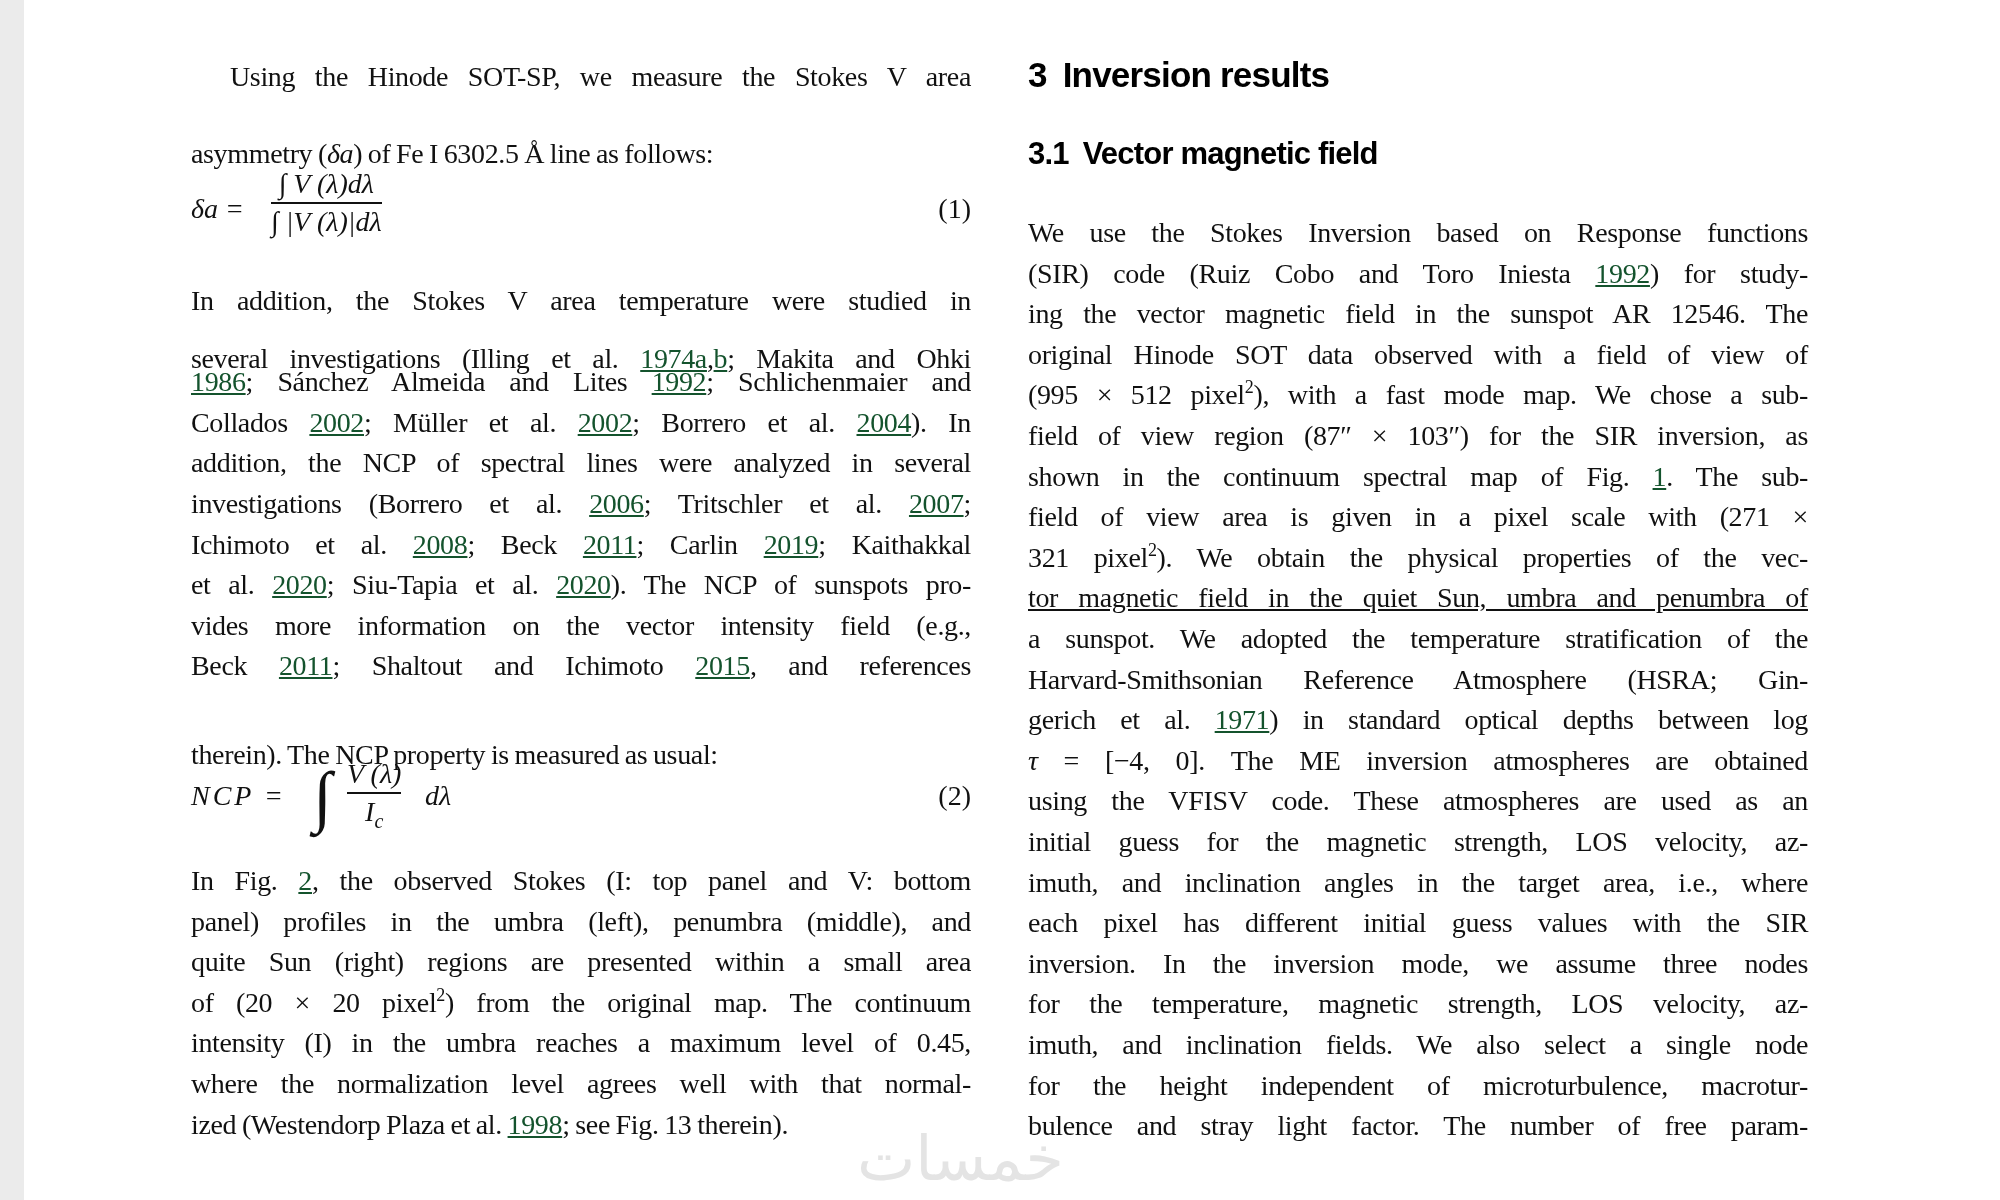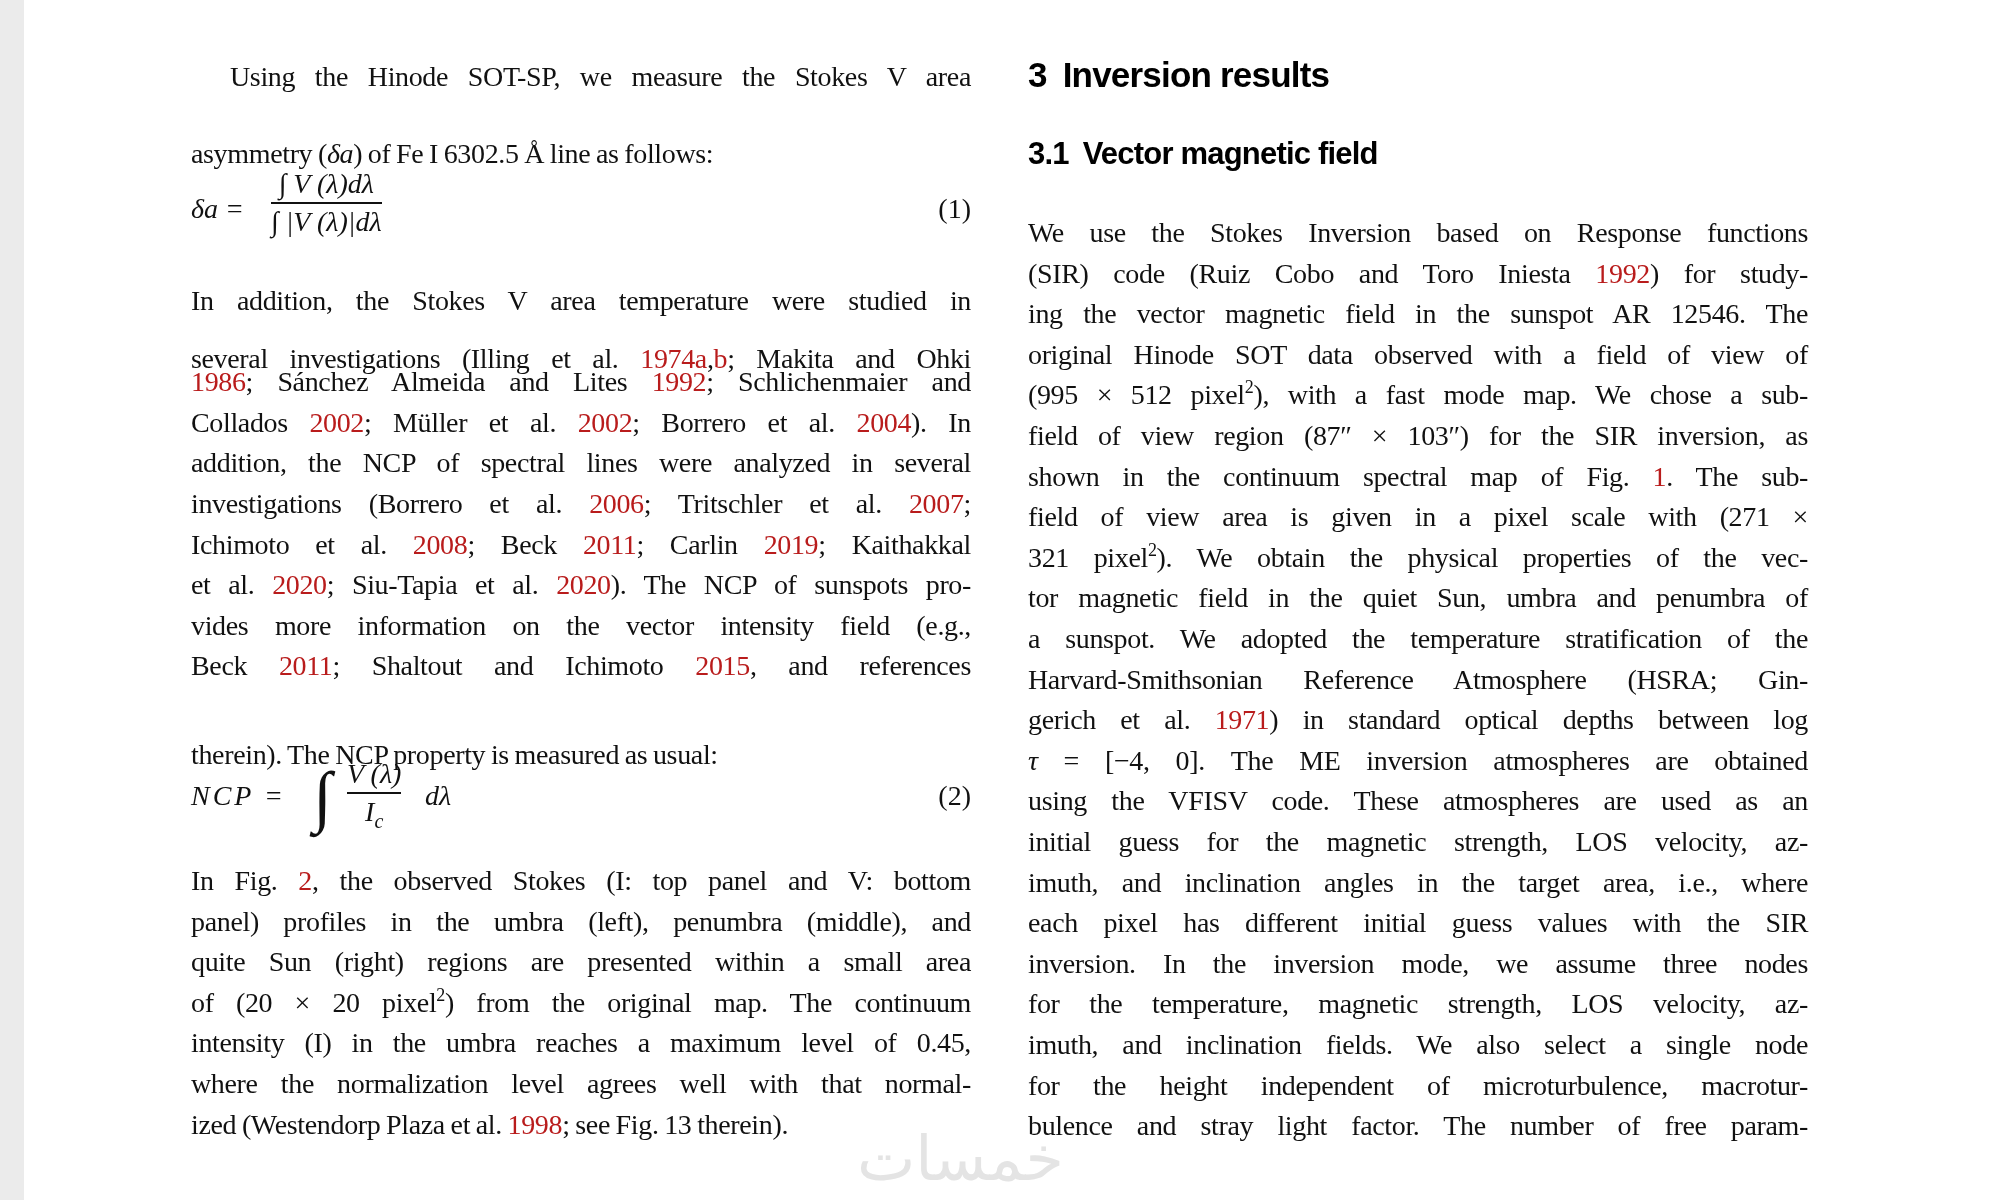--- a/index.html
+++ b/index.html
@@ -20,21 +20,21 @@
   .col-right { left: 1004px; }
   .line {
     position: absolute; left: 0; width: 780px;
     font-size: 28px; line-height: 34px; height: 34px;
     white-space: nowrap; letter-spacing: -0.35px;
     text-align: justify; text-align-last: justify;
     word-spacing: -1px;
   }
   .line.last { text-align-last: left; }
   .line.indent { padding-left: 39px; width: 741px; }
-  .lnk { color: #b91c1c; }
+  .lnk { color: #14532d; text-decoration: underline; }
   .it { font-style: italic; }
   sup { font-size: 18px; line-height: 0; vertical-align: 11px; }
   .h1, .h2 {
     position: absolute; left: 0;
     font-family: "Liberation Sans", "DejaVu Sans", sans-serif;
     font-weight: bold; color: #000; white-space: nowrap;
     letter-spacing: -0.8px;
   }
   .h1 { top: 55px; font-size: 35px; }
   .h2 { top: 136px; font-size: 31px; }
@@ -123,21 +123,21 @@
     <div>
         <div class="line" style="top: 216px;"><span>We use the Stokes Inversion based on Response functions</span></div>
         <div class="line" style="top: 256.6px;"><span>(SIR) code (Ruiz Cobo and Toro Iniesta </span><span class="lnk">1992</span><span>) for study-</span></div>
         <div class="line" style="top: 297.2px;"><span>ing the vector magnetic field in the sunspot AR 12546. The</span></div>
         <div class="line" style="top: 337.8px;"><span>original Hinode SOT data observed with a field of view of</span></div>
         <div class="line" style="top: 378.4px;"><span>(995 × 512 pixel</span><sup>2</sup><span>), with a fast mode map. We chose a sub-</span></div>
         <div class="line" style="top: 419px;"><span>field of view region (87″ × 103″) for the SIR inversion, as</span></div>
         <div class="line" style="top: 459.6px;"><span>shown in the continuum spectral map of Fig. </span><span class="lnk">1</span><span>. The sub-</span></div>
         <div class="line" style="top: 500.2px;"><span>field of view area is given in a pixel scale with (271 ×</span></div>
         <div class="line" style="top: 540.8px;"><span>321 pixel</span><sup>2</sup><span>). We obtain the physical properties of the vec-</span></div>
-        <div class="line" style="top: 581.4px;"><span>tor magnetic field in the quiet Sun, umbra and penumbra of</span></div>
+        <div class="line" style="top: 581.4px; text-decoration: underline;"><span>tor magnetic field in the quiet Sun, umbra and penumbra of</span></div>
         <div class="line" style="top: 622px;"><span>a sunspot. We adopted the temperature stratification of the</span></div>
         <div class="line" style="top: 662.6px;"><span>Harvard-Smithsonian Reference Atmosphere (HSRA; Gin-</span></div>
         <div class="line" style="top: 703.2px;"><span>gerich et al. </span><span class="lnk">1971</span><span>) in standard optical depths between log</span></div>
         <div class="line" style="top: 743.8px;"><span class="it">τ</span><span> = [−4, 0]. The ME inversion atmospheres are obtained</span></div>
         <div class="line" style="top: 784.4px;"><span>using the VFISV code. These atmospheres are used as an</span></div>
         <div class="line" style="top: 825px;"><span>initial guess for the magnetic strength, LOS velocity, az-</span></div>
         <div class="line" style="top: 865.6px;"><span>imuth, and inclination angles in the target area, i.e., where</span></div>
         <div class="line" style="top: 906.2px;"><span>each pixel has different initial guess values with the SIR</span></div>
         <div class="line" style="top: 946.8px;"><span>inversion. In the inversion mode, we assume three nodes</span></div>
         <div class="line" style="top: 987.4px;"><span>for the temperature, magnetic strength, LOS velocity, az-</span></div>

